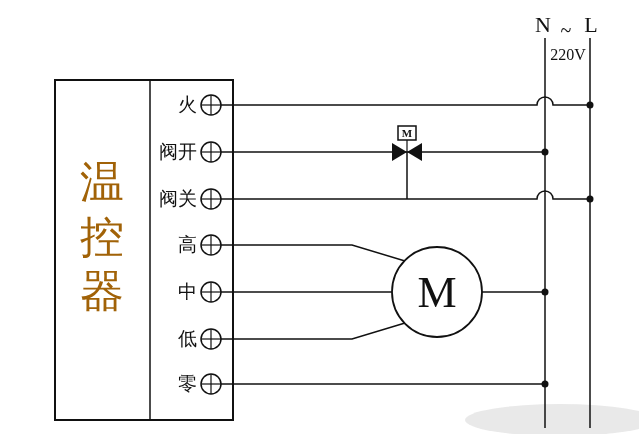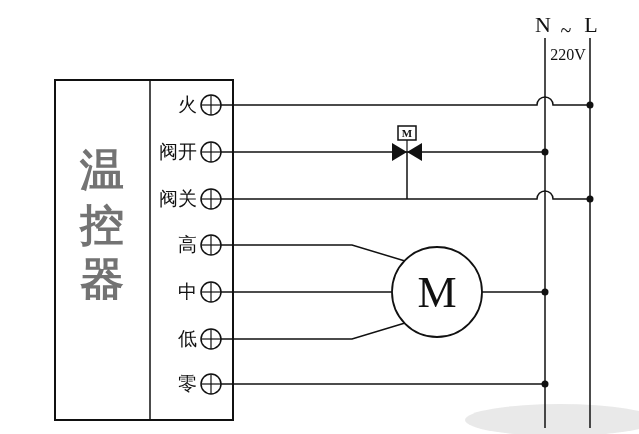--- a/index.html
+++ b/index.html
@@ -17,26 +17,25 @@
   .ac{font-size:20px;}
   .voltage{font-size:16px;}
   .motor-text{font-size:44px;}
   .valve-text{font-size:11px;font-weight:bold;}
   .wire{stroke:#111111;stroke-width:1.5;fill:none;}
   .thin{stroke:#111111;stroke-width:1.2;}
   .term{fill:#ffffff;stroke:#111111;stroke-width:1.5;}
   .box{fill:none;stroke:#111111;stroke-width:2;}
   .controller-label{
     position:absolute;
-    left:76px;top:144px;width:52px;
+    left:76px;top:156px;width:52px;
     font-size:44px;line-height:1.24;
-    text-align:center;color:#737373;
+    text-align:center;color:#a16207;
     word-break:break-all;
     pointer-events:none;
-    font-weight:bold;
   }
 </style>
 </head>
 <body>
 
 <div class="stage">
 
   <svg width="639" height="434" viewBox="0 0 639 434">
 
     <ellipse cx="560" cy="420" rx="95" ry="16" fill="#c8c8c8" opacity="0.4"></ellipse>

